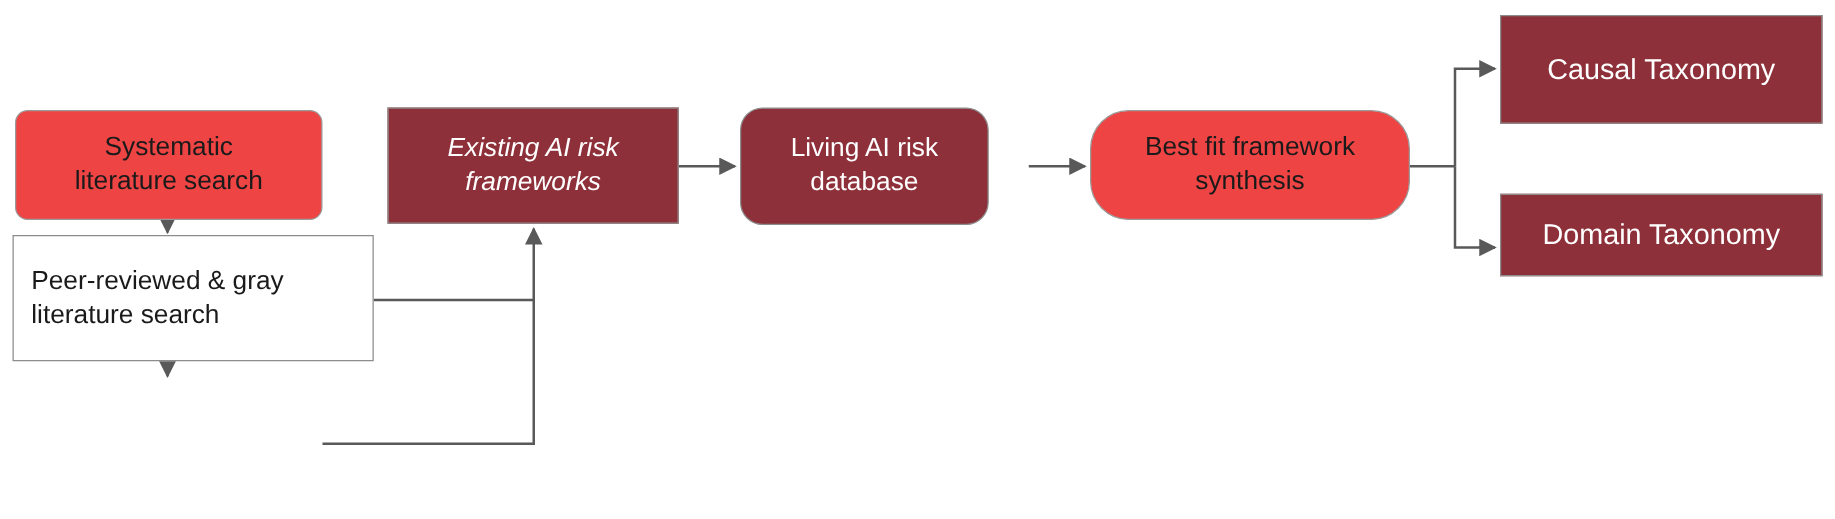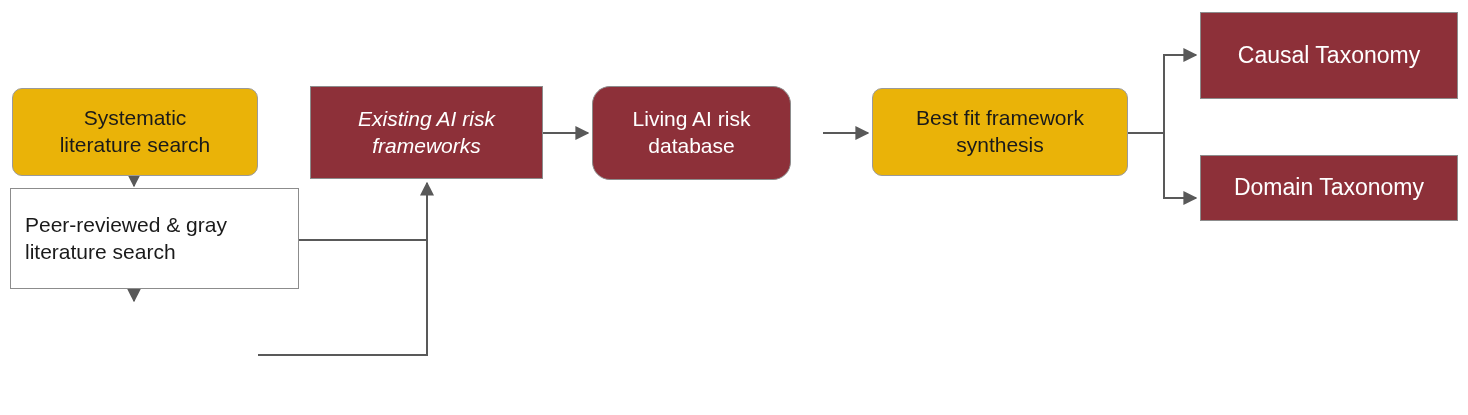--- a/index.html
+++ b/index.html
@@ -20,21 +20,21 @@
     box-sizing: border-box;
     display: flex;
     align-items: center;
     justify-content: center;
     text-align: center;
     line-height: 1.28;
     white-space: pre-line;
     z-index: 3;
   }
   .node.gray {
-    background: #eab308;
+    background: #ef4444;
     border: 1px solid #9a9a9a;
     border-radius: 10px;
     color: #1a1a1a;
     font-size: 21px;
   }
   .node.white {
     background: #ffffff;
     border: 1px solid #8c8c8c;
     color: #1a1a1a;
     font-size: 21px;
@@ -98,20 +98,20 @@
   <div class="node white" style="left:10px; top:188px; width:289px; height:101px;">Peer-reviewed &amp; gray
 literature search</div>
 
 
   <div class="node red" style="left:310px; top:86px; width:233px; height:93px;font-style:italic;">Existing AI risk
 frameworks</div>
 
   <div class="node red" style="left:592px; top:86px; width:199px; height:94px;border-radius:18px;">Living AI risk
 database</div>
 
-  <div class="node gray" style="left:872px; top:88px; width:256px; height:88px;">Best fit framework
+  <div class="node gray" style="left:872px; top:88px; width:256px; height:88px;border-radius:31px;">Best fit framework
 synthesis</div>
 
   <div class="node red taxonomy" style="left:1200px; top:12px; width:258px; height:87px;">Causal Taxonomy</div>
 
   <div class="node red taxonomy" style="left:1200px; top:155px; width:258px; height:66px;">Domain Taxonomy</div>
 
 </div>
 
 </body></html>

